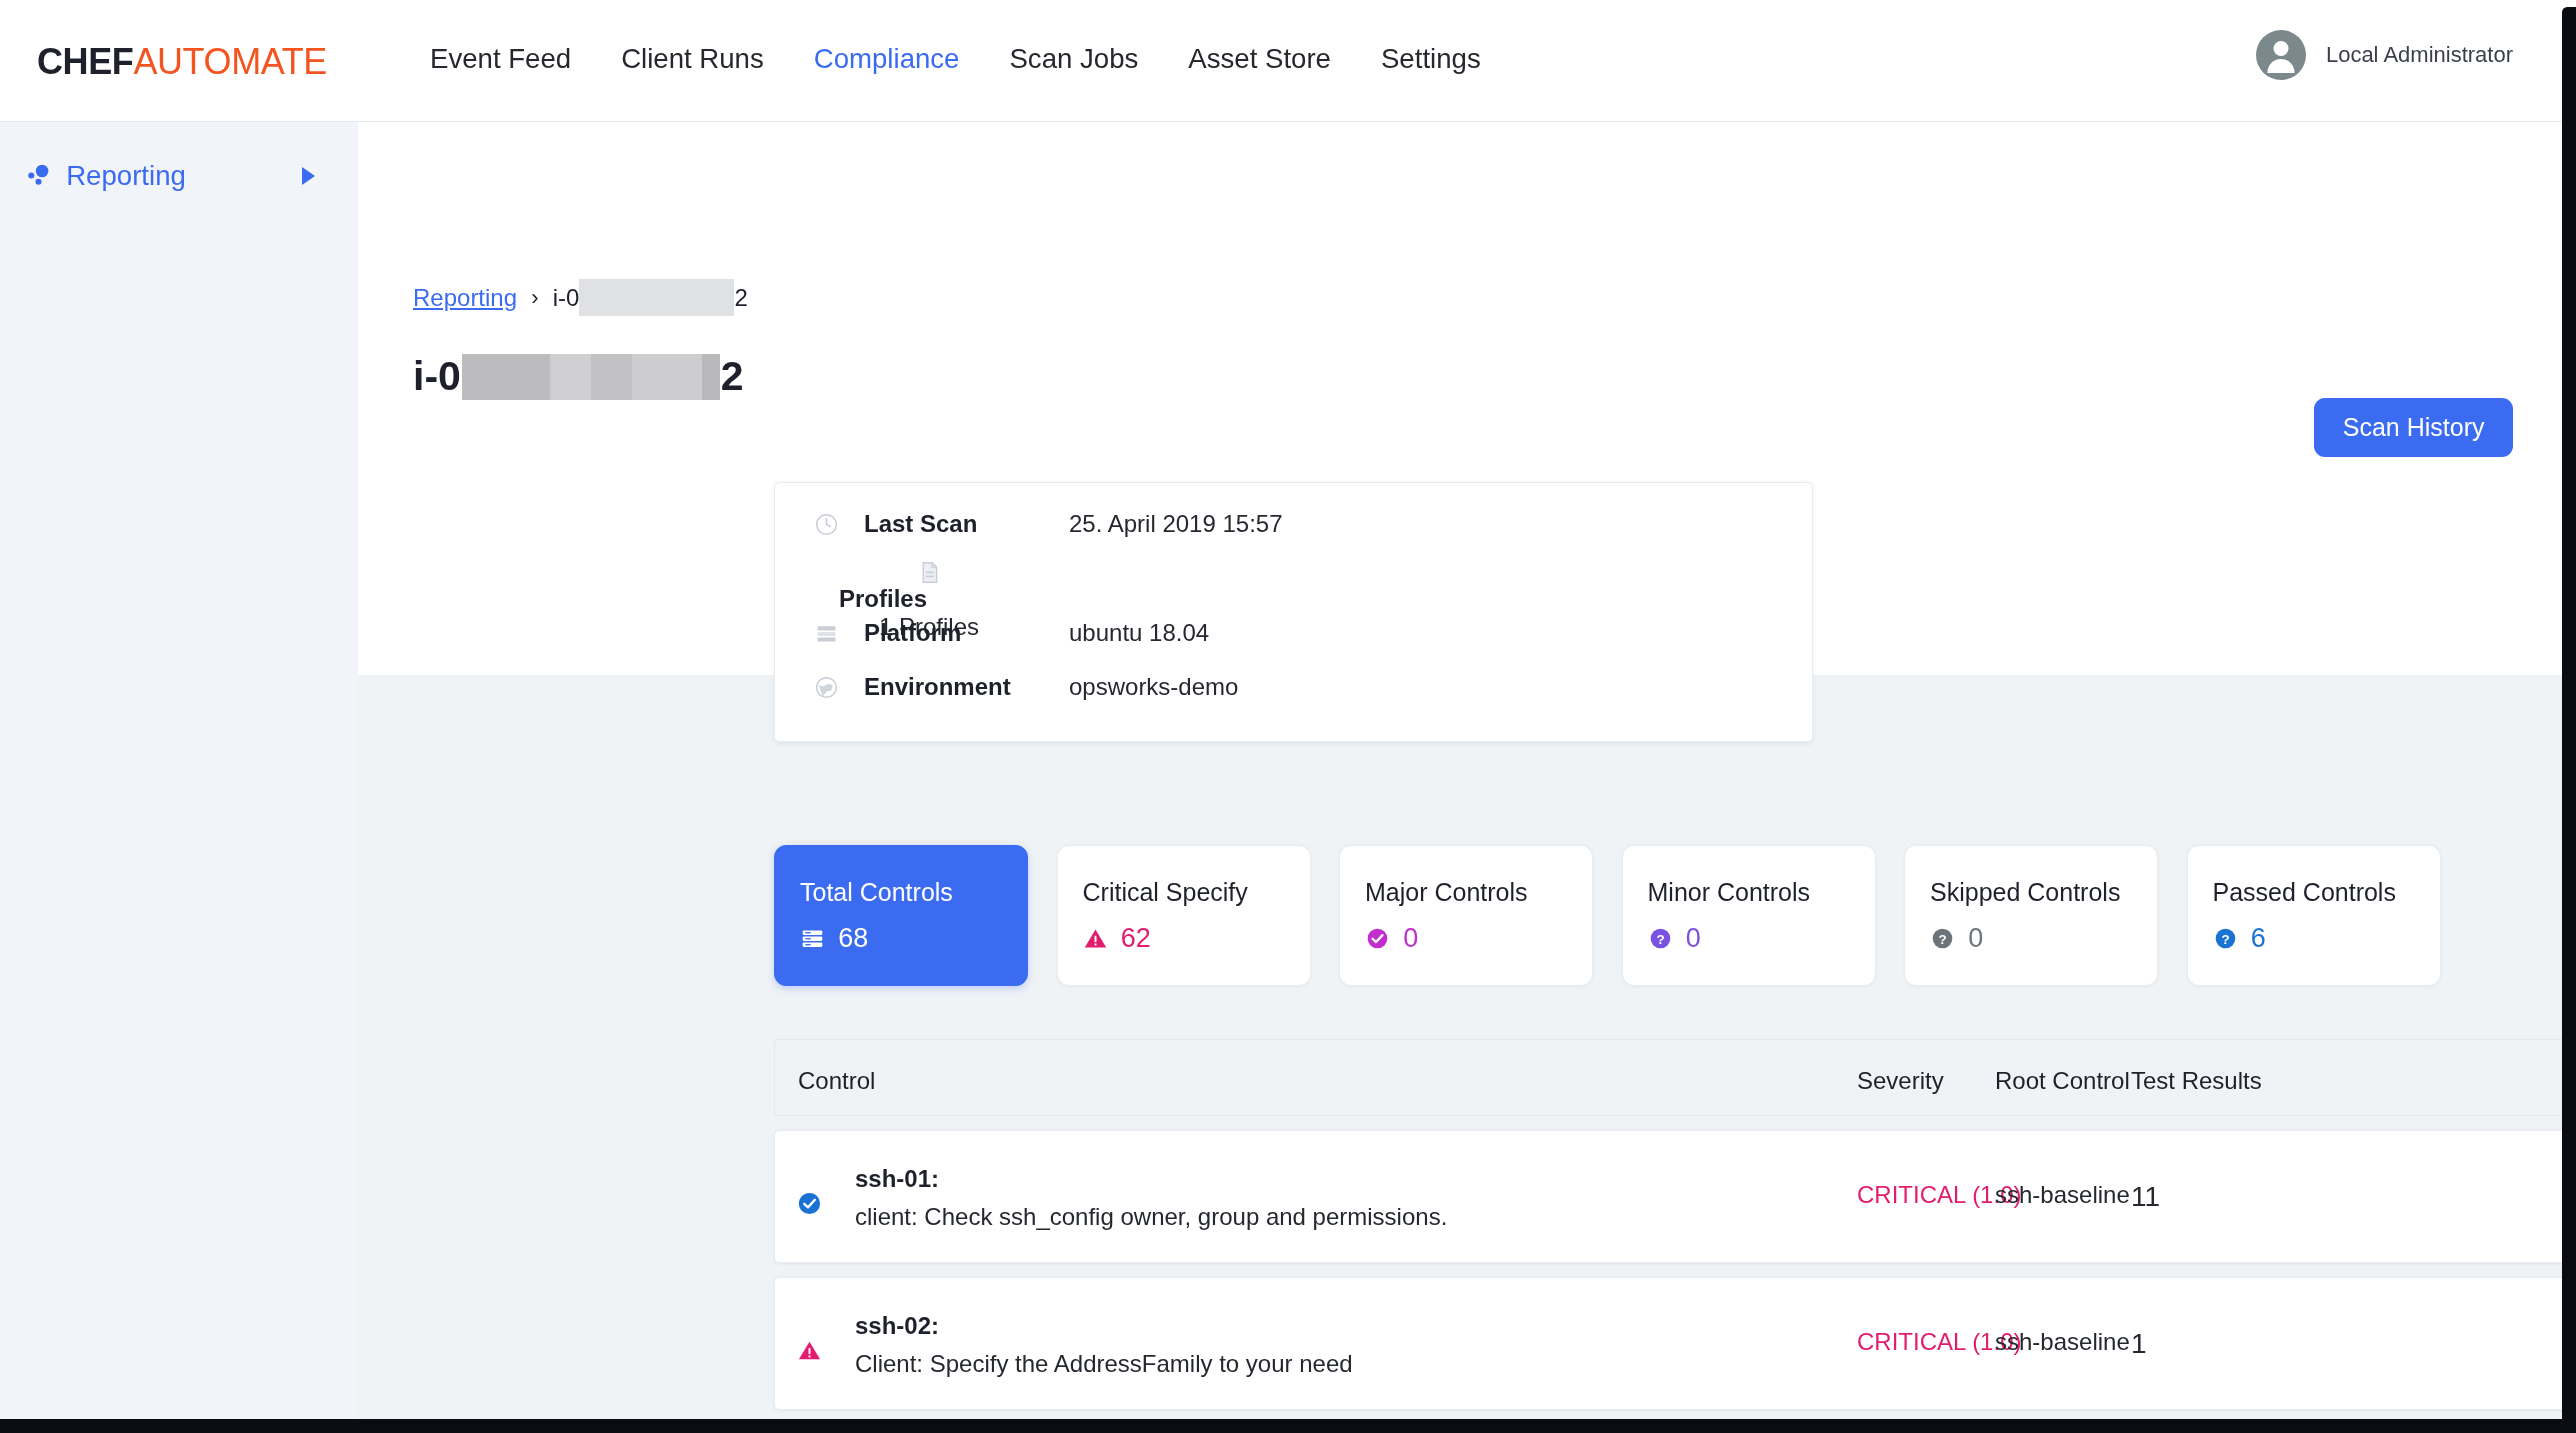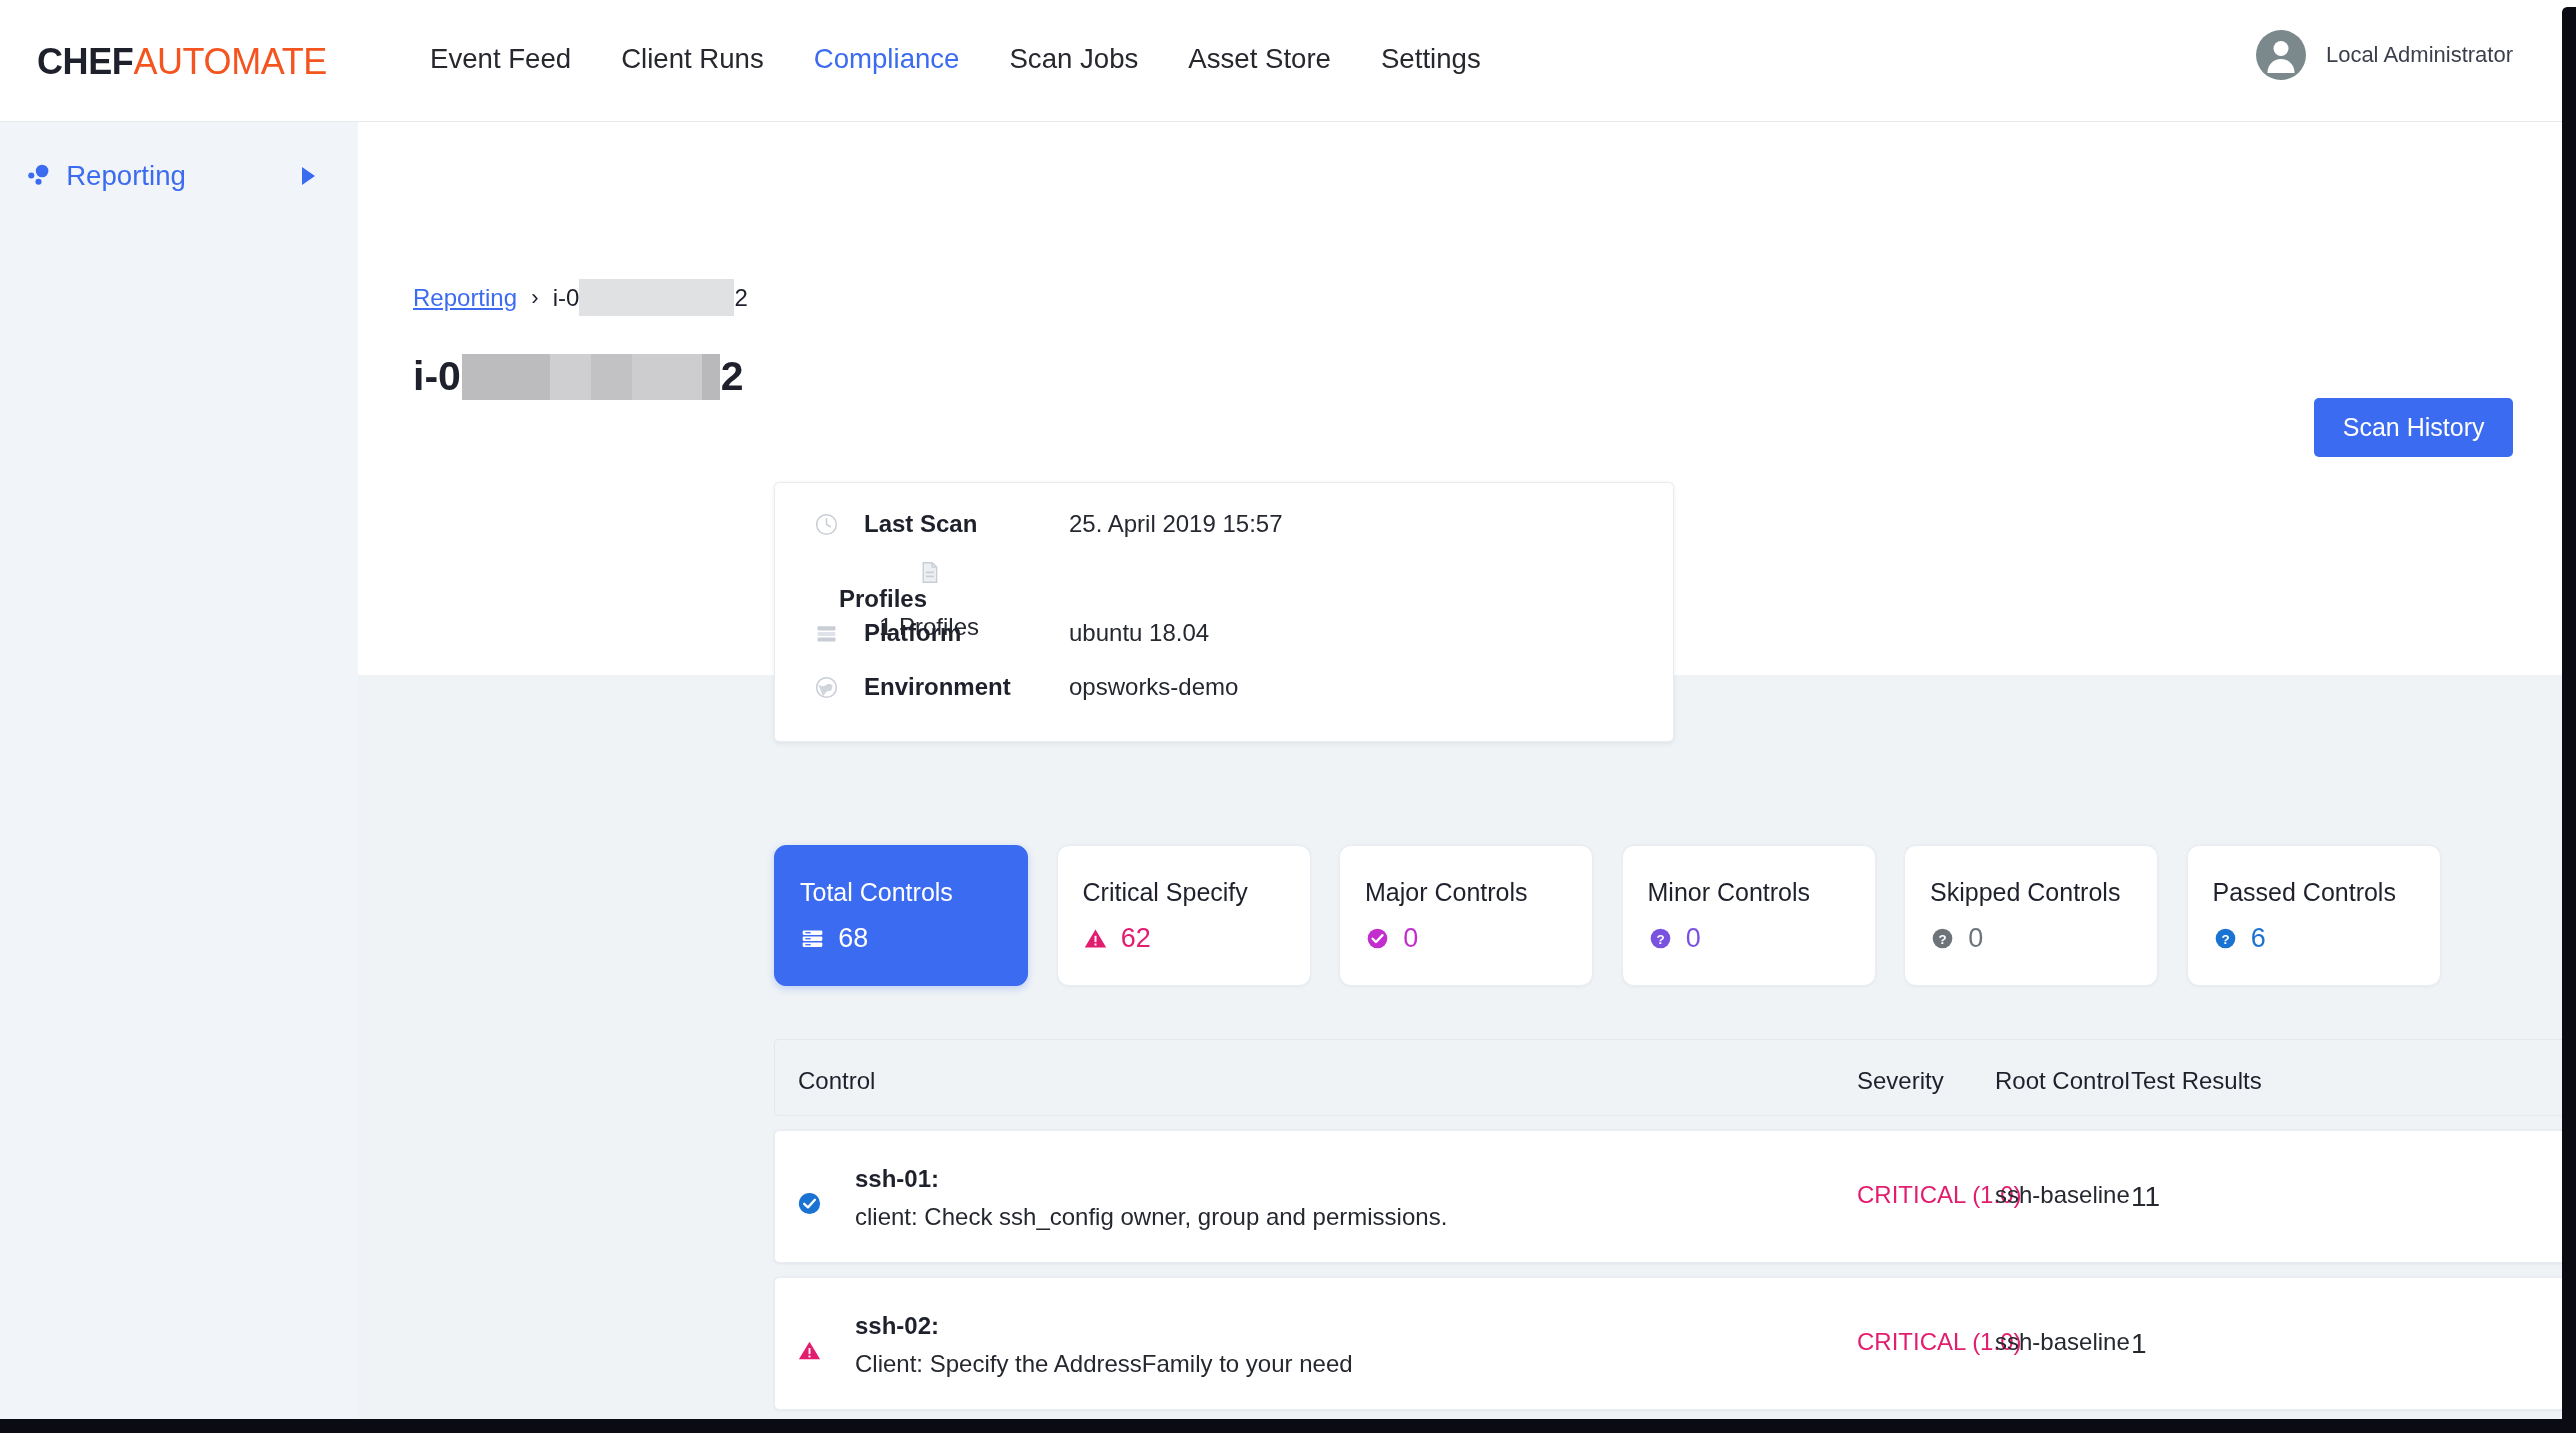--- a/index.html
+++ b/index.html
@@ -234,31 +234,31 @@
     vertical-align: middle;
   }
 
   .scan-history-btn {
     position: absolute;
     right: 49px; top: 276px;
     background: #3b6bf0;
     color: #ffffff;
     font-size: 25px;
     border: none;
-    border-radius: 5px;
+    border-radius: 11px;
     padding: 15px 28.5px;
     cursor: pointer;
     font-family: "Liberation Sans", sans-serif;
   }
 
   
   .info-card {
     position: absolute;
     left: 416px; top: 360px;
-    width: 900px;
+    width: 1039px;
     height: 260px;
     background: #ffffff;
     border: 0.9px solid #e8ebef;
     border-radius: 5.3px;
     box-shadow: 0 1.8px 5.3px rgba(30, 40, 60, 0.07);
     box-sizing: border-box;
   }
   .info-row {
     position: absolute;
     left: 39px;

